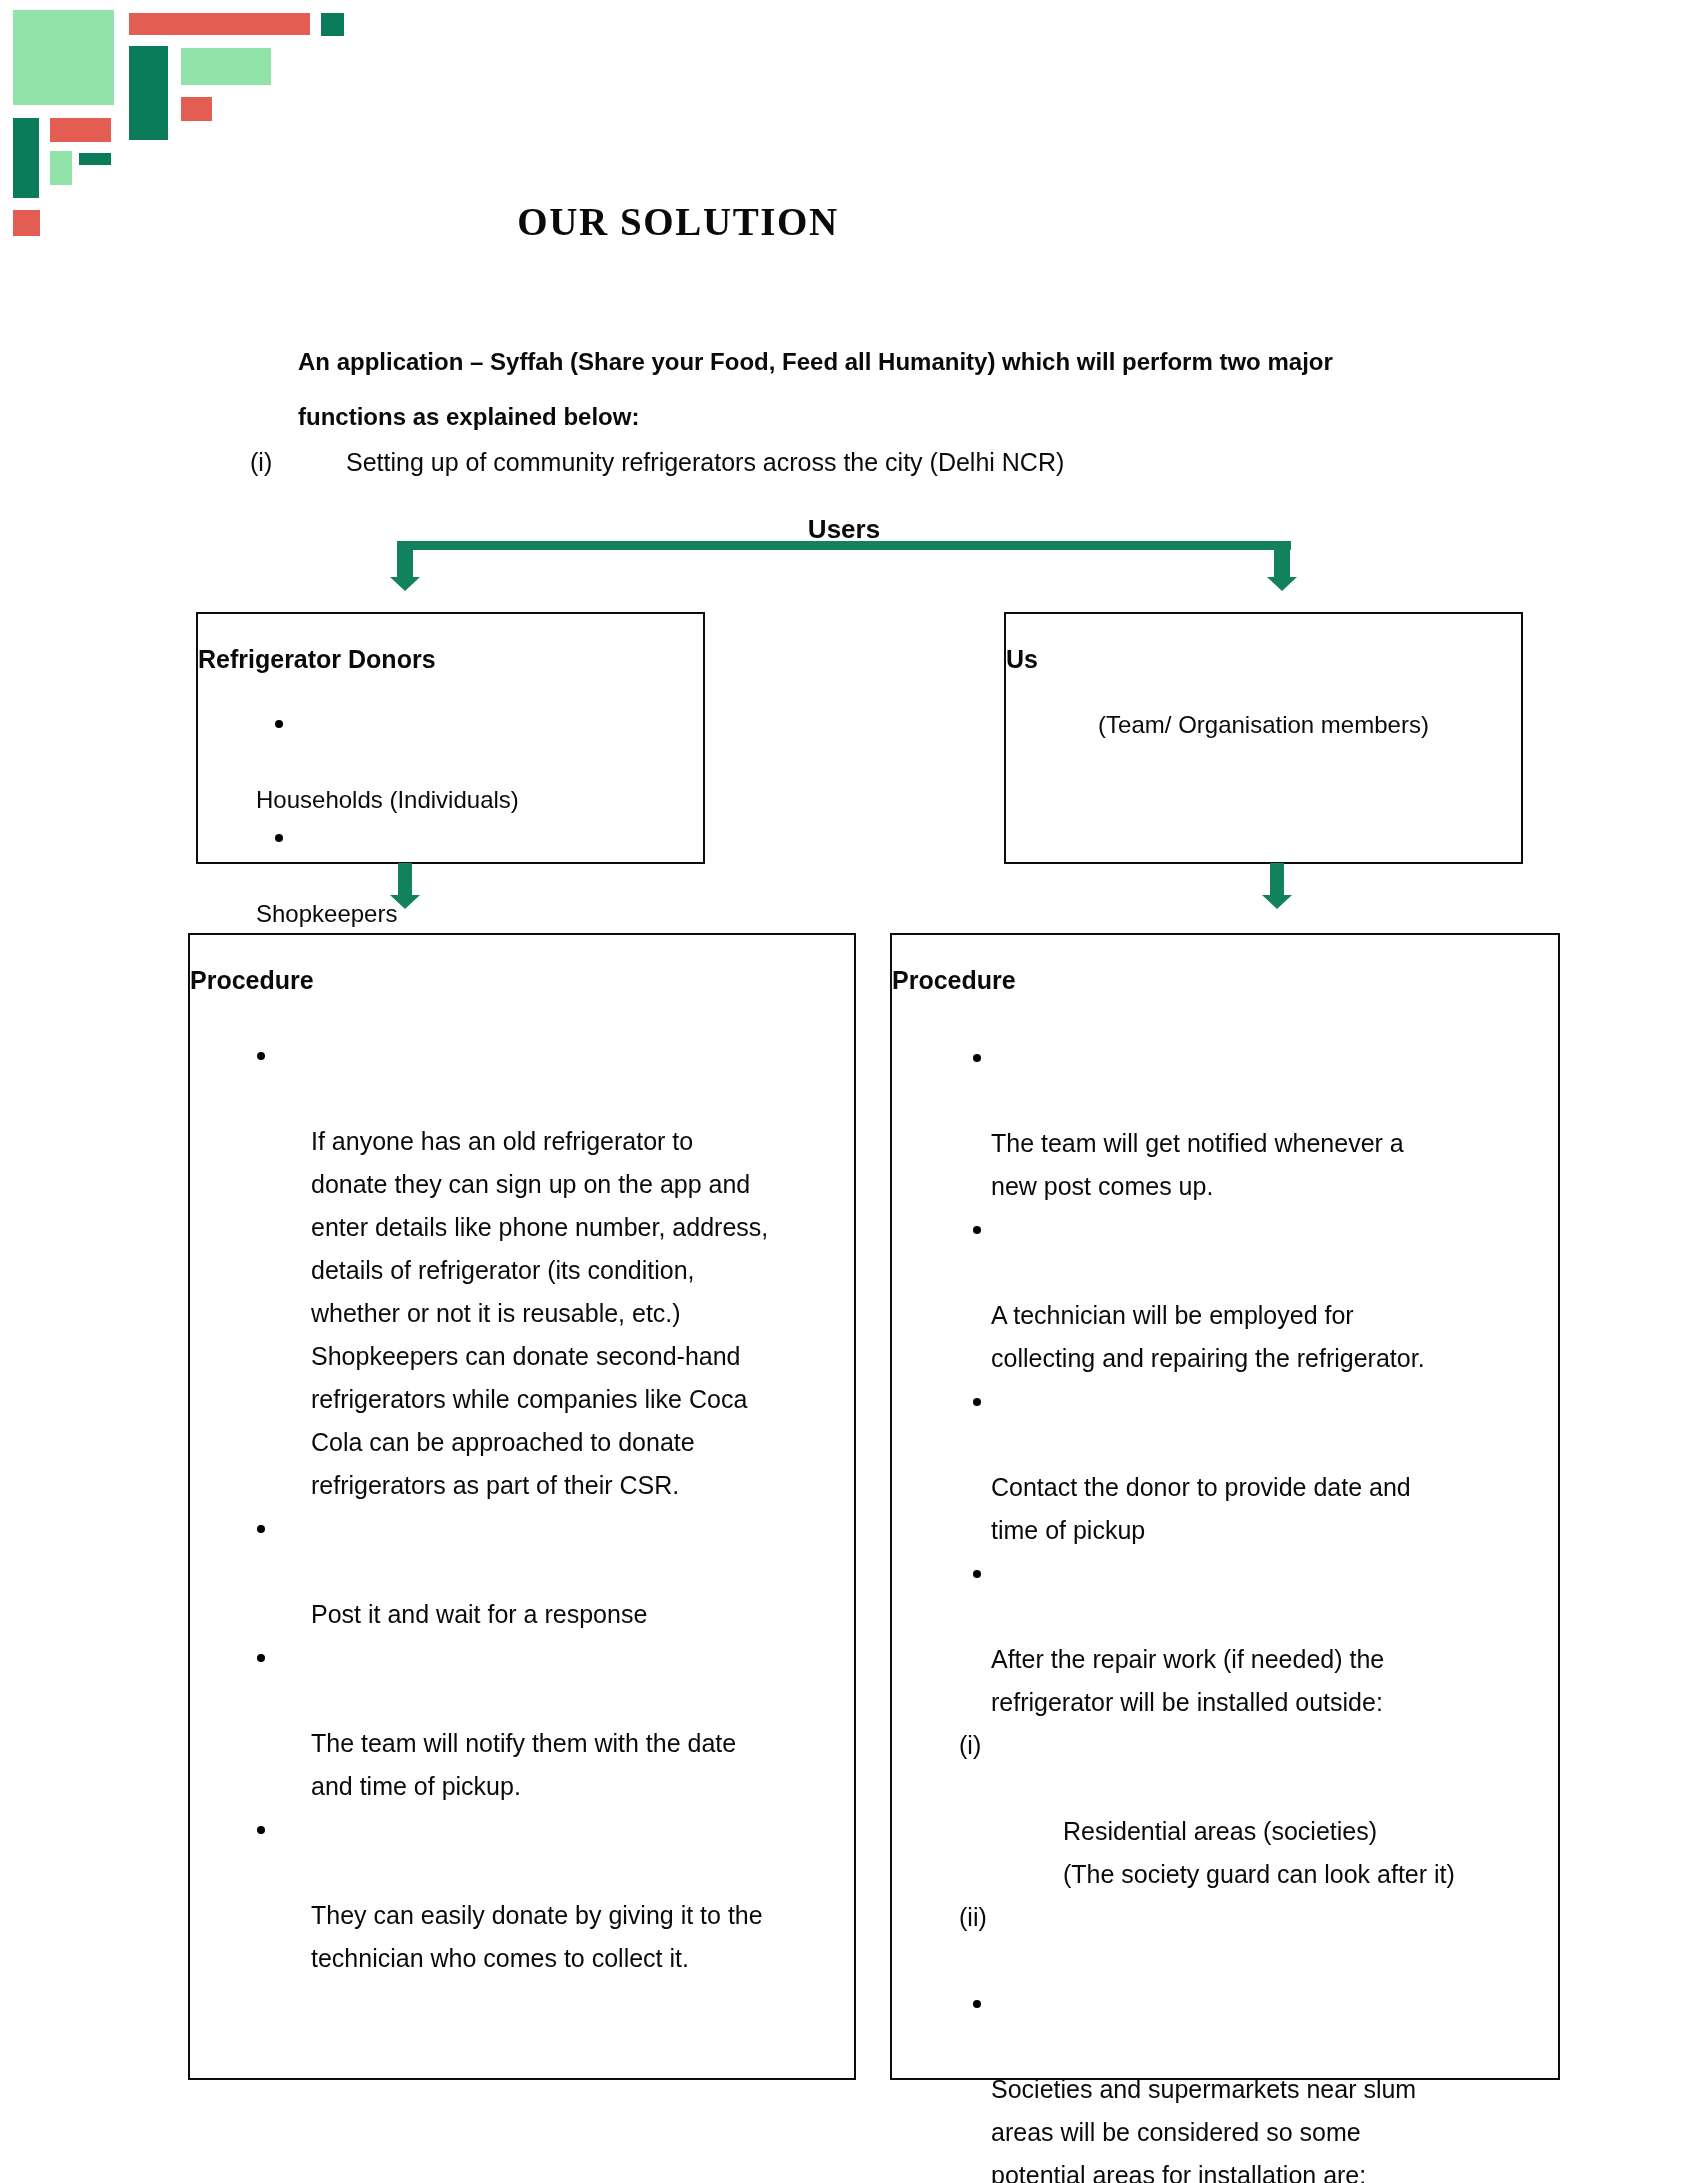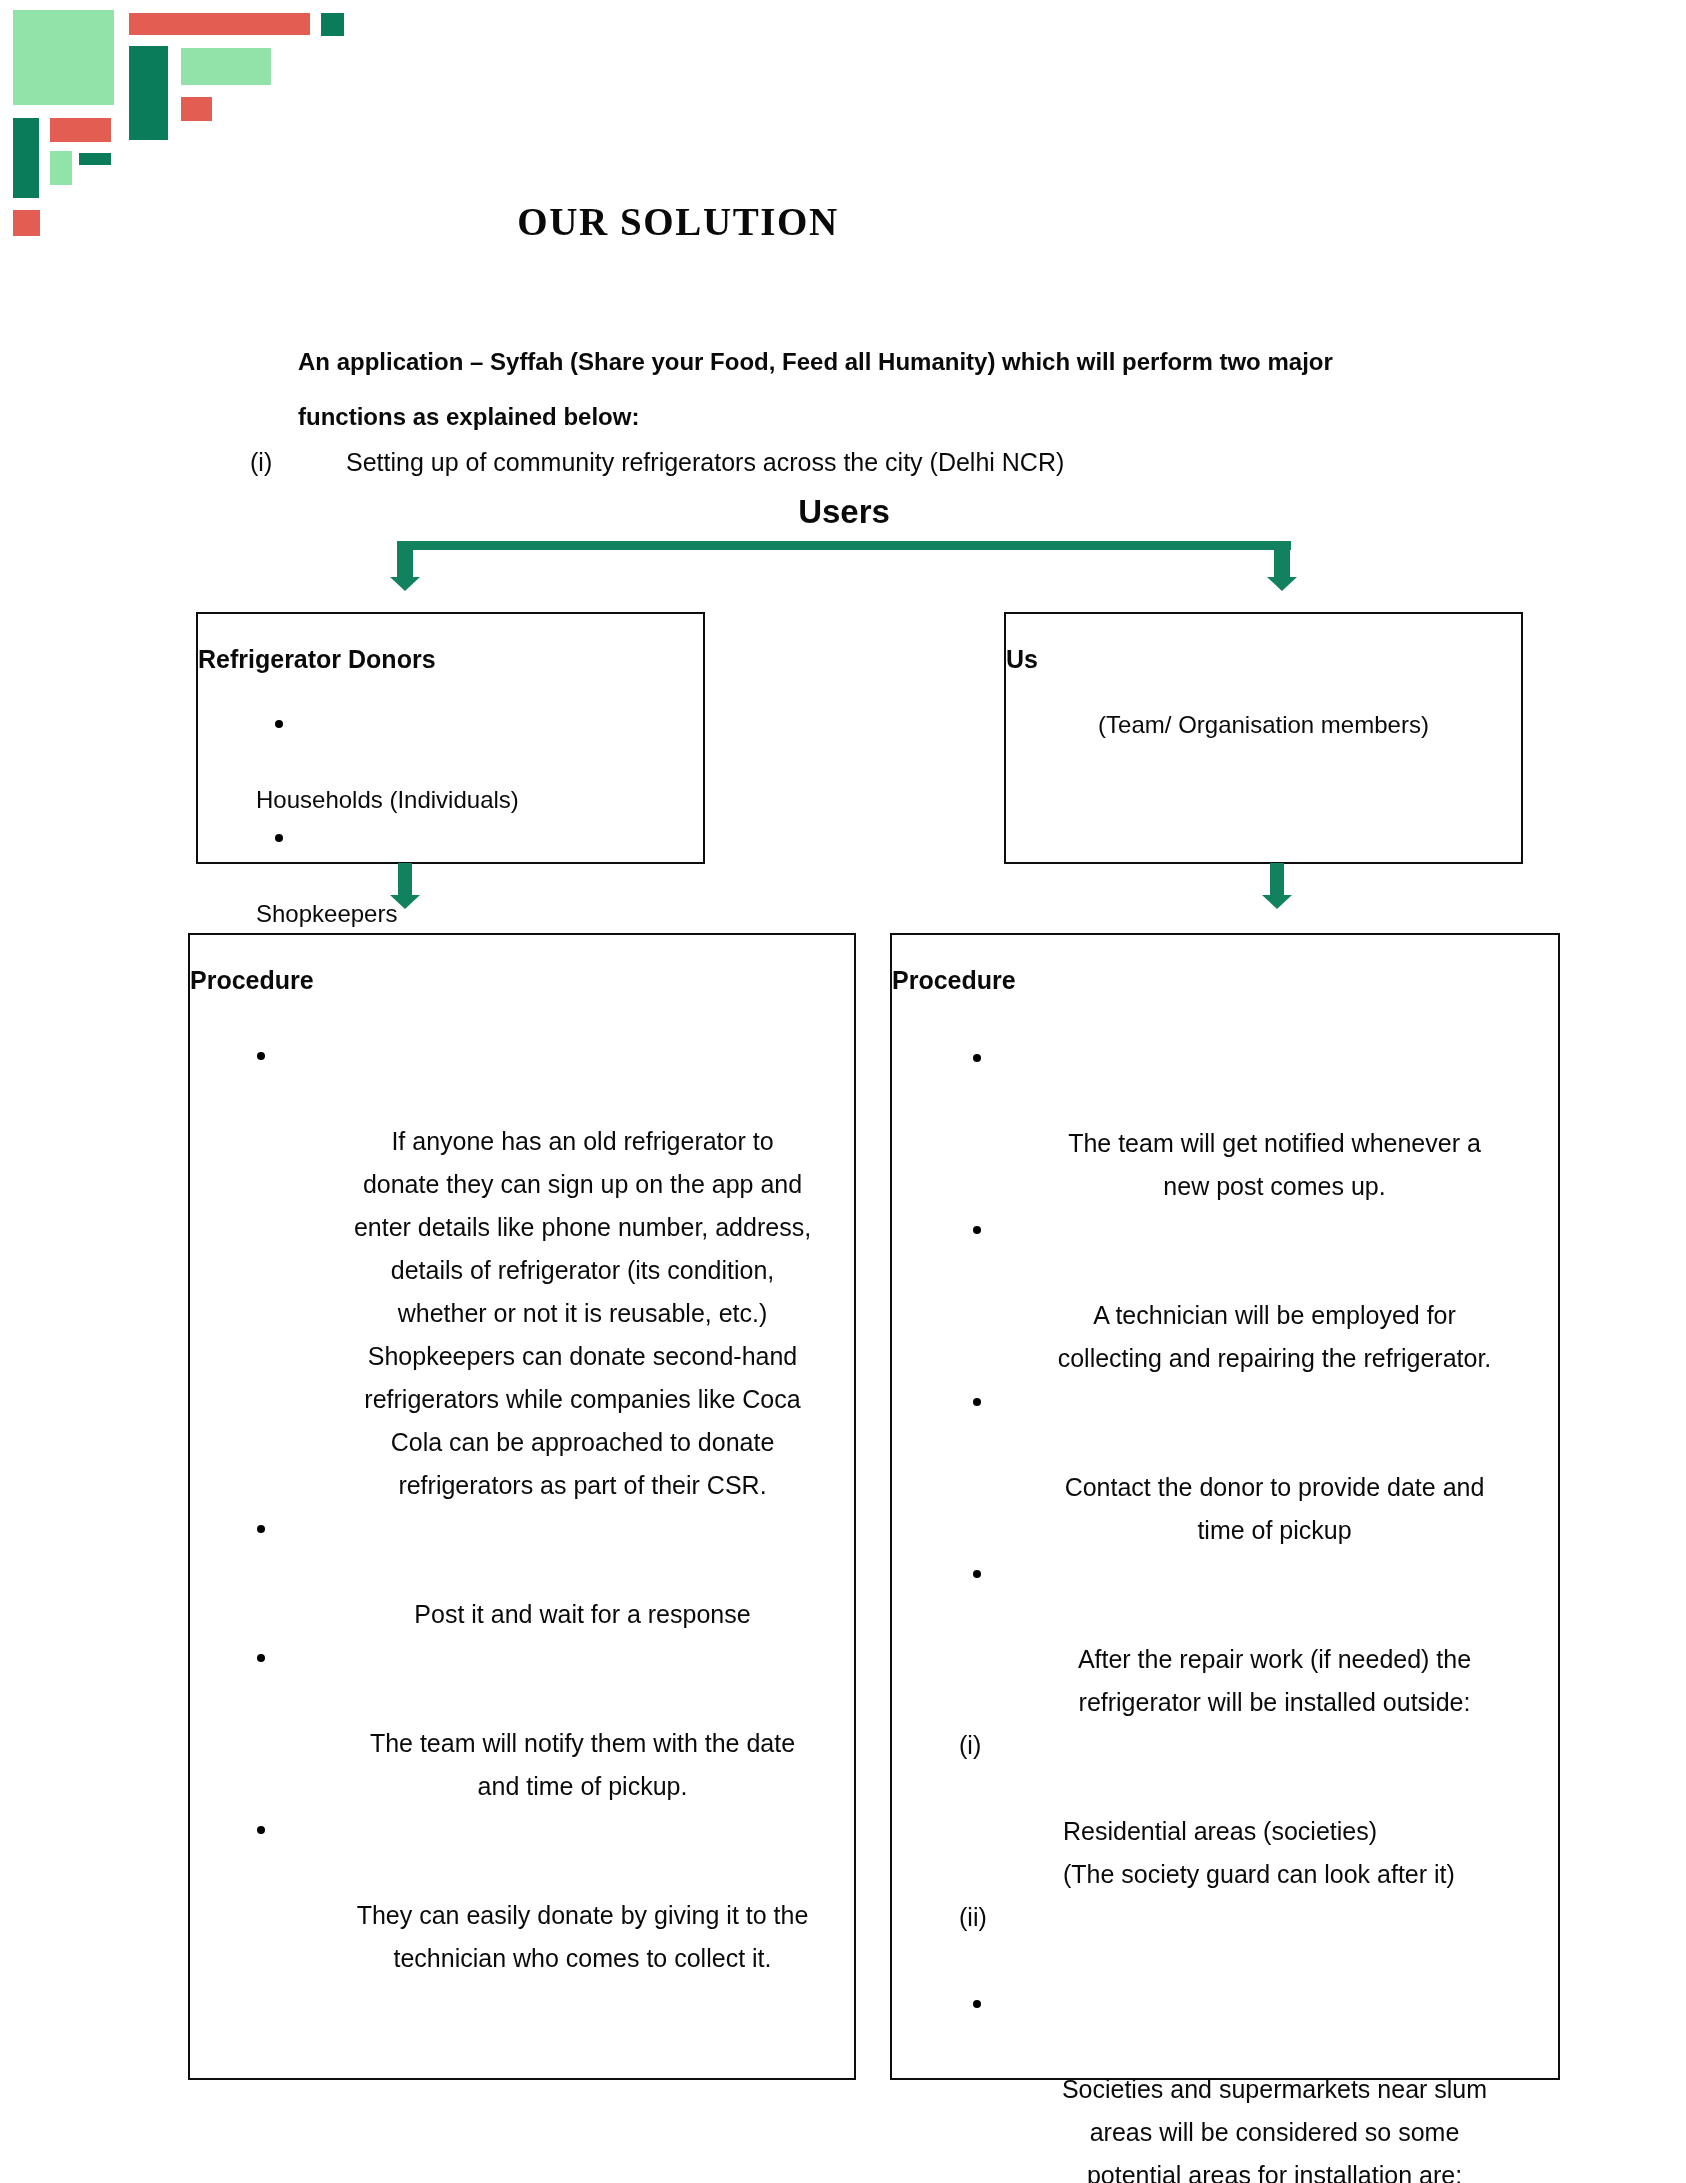--- a/index.html
+++ b/index.html
@@ -38,22 +38,22 @@
   }
   .intro{
     left:298px;top:334px;width:1157px;
     font-weight:bold;font-size:24px;line-height:55px;
     white-space:pre-line;
   }
   .item-i-marker{left:250px;top:448px;font-size:25px;}
   .item-i-text{left:346px;top:448px;font-size:25px;}
 
   .users-label{
-    left:397px;top:493px;width:894px;
-    text-align:center;font-weight:bold;font-size:33px;
+    left:397px;top:514px;width:894px;
+    text-align:center;font-weight:bold;font-size:26px;
   }
 
   
   .green{background:#12815D;}
   .conn-bar{left:397px;top:541px;width:894px;height:9.3px;}
   .conn-stem-l{left:397px;top:549px;width:16.4px;height:29px;}
   .conn-stem-r{left:1274px;top:549px;width:16.4px;height:29px;}
   .tri-down{
     width:0;height:0;
     border-left:15.3px solid transparent;
@@ -86,21 +86,21 @@
   .darr-stem-l{left:398px;top:863px;width:14px;height:32px;}
   .darr-head-l{left:390px;top:895px;border-top-width:14px;}
   .darr-stem-r{left:1270px;top:863px;width:14px;height:32px;}
   .darr-head-r{left:1262px;top:895px;border-top-width:14px;}
 
   
   .proc-left{left:188px;top:933px;width:668px;height:1147px;}
   .proc-right{left:890px;top:933px;width:670px;height:1147px;}
   .proc-list-l{margin-top:39px;}
   .proc-list-r{margin-top:41px;}
-  .prow{position:relative;font-size:25px;line-height:43px;white-space:pre-line;text-align:center;}
+  .prow{position:relative;font-size:25px;line-height:43px;white-space:pre-line;}
   .prow-l{padding-left:121px;}
   .prow-l .dot{position:absolute;left:67px;top:17.5px;}
   .prow-r{padding-left:99px;}
   .prow-r .dot{position:absolute;left:81px;top:17.5px;}
   .nrow{position:relative;font-size:25px;line-height:43px;white-space:pre-line;padding-left:171px;}
   .nrow .nmark{position:absolute;left:67px;top:0;}
 </style>
 </head>
 <body>
 

